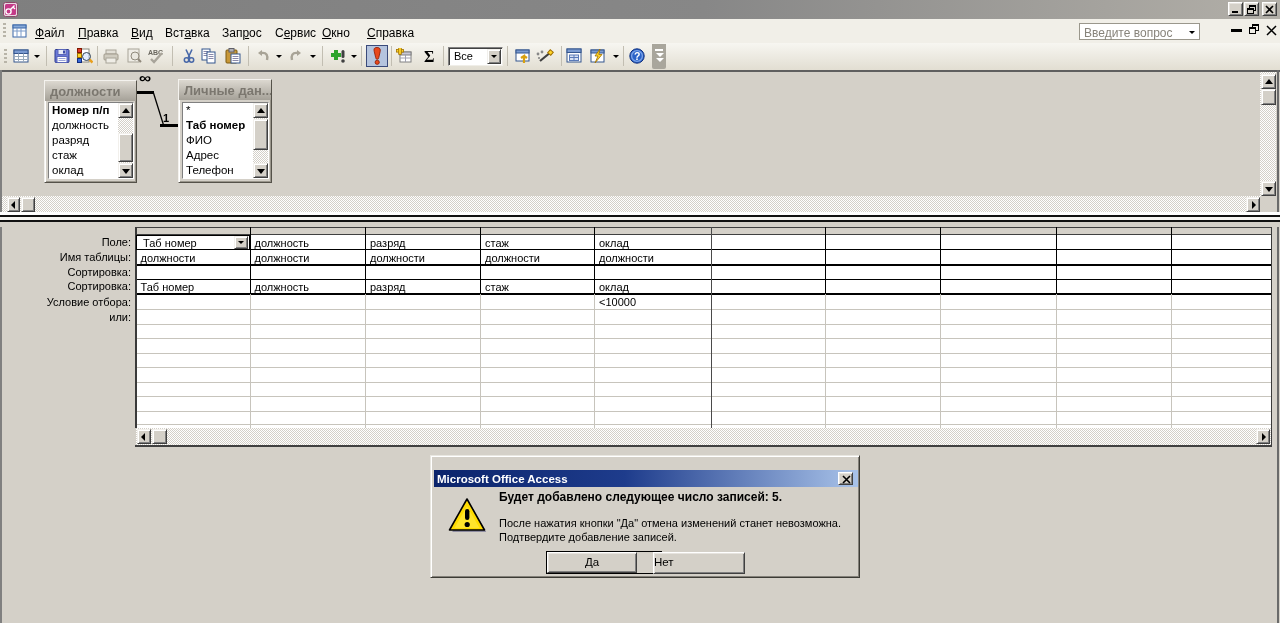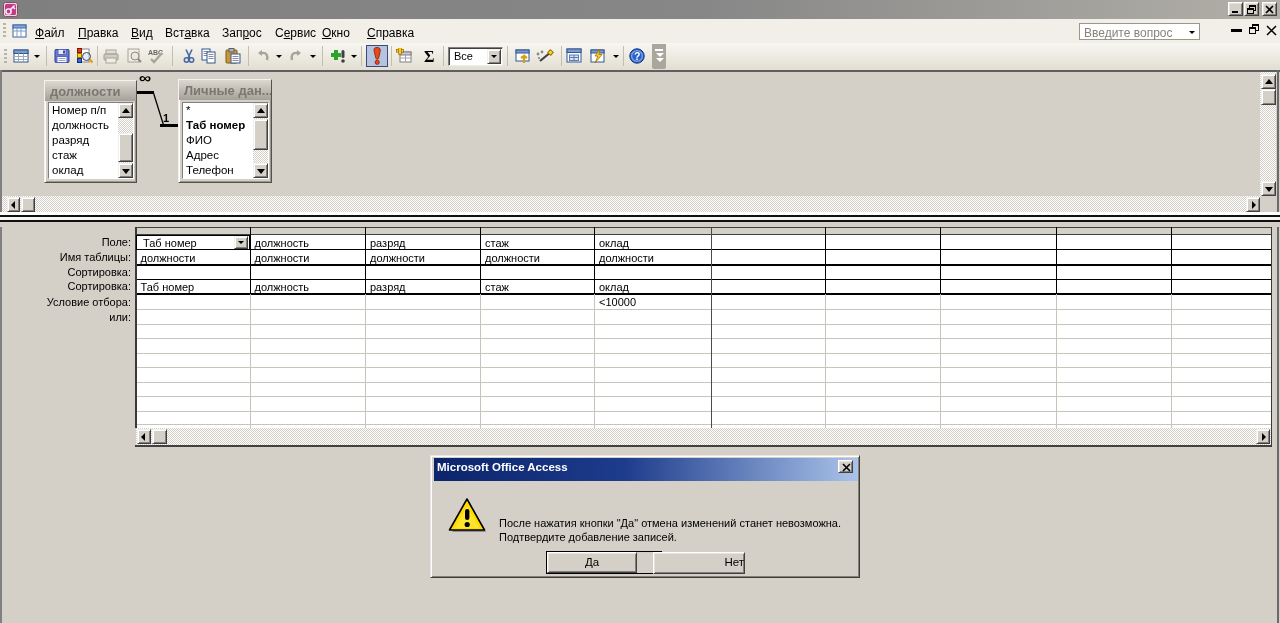--- a/index.html
+++ b/index.html
@@ -220,21 +220,21 @@
 <svg class="ab" style="left:150px;top:92px" width="18" height="36">
     <line x1="3.5" y1="1" x2="13.5" y2="33" stroke="#000" stroke-width="1.3"></line>
   </svg>
 <div class="ab" style="left:160px;top:124px;width:18px;height:3px;background:#000"></div>
 <div class="ab" style="left:139px;top:69px;font-size:17px;font-weight:bold;transform:scaleY(0.85)">∞</div>
 <div class="ab" style="left:163px;top:112px;font-size:11px;font-weight:bold">1</div>
 
 <div class="ab" style="left:44px;top:80px;width:93px;height:103px;background:#d4d0c8;border:1px solid;border-color:#f4f2ee #55524a #55524a #f4f2ee;box-shadow:inset 1px 1px 0 #fff,inset -1px -1px 0 #9a968c">
   <div class="fl-title">должности</div>
   <div class="ab" style="left:3px;top:21px;width:86px;height:77px;background:#fff;border:1px solid;border-color:#808080 #fff #fff #808080">
-    <div class="fld" style="font-weight:normal">Номер п/п</div>
+    <div class="fld" style="font-weight:bold">Номер п/п</div>
     <div class="fld">должность</div>
     <div class="fld">разряд</div>
     <div class="fld">стаж</div>
     <div class="fld">оклад</div>
     <div class="ab checker" style="right:0;top:0;width:15px;height:75px"></div>
     <div class="ab sbtn" style="right:0;top:0;width:15px;height:15px">
         <svg width="8" height="8">
           <path d="M4 1 L0 6 L8 6 Z" fill="#000"></path>
         </svg>
       </div>
@@ -374,38 +374,39 @@
   </div>
 <div class="ab sbtn" style="left:152px;top:429px;width:15px;height:15px"></div>
 <div class="ab sbtn" style="left:1256px;top:429px;width:14px;height:15px">
     <svg width="8" height="8">
       <path d="M3 0 L7 4 L3 8 Z" fill="#000"></path>
     </svg>
   </div>
 <div class="ab" style="left:135px;top:445px;width:1137px;height:2px;background:#404040"></div>
 
 <div class="ab" style="left:430px;top:455px;width:430px;height:123px;background:#d4d0c8;border:1px solid;border-color:#e9e7e1 #3c3b35 #3c3b35 #e9e7e1;box-shadow:inset 1px 1px 0 #fff,inset -1px -1px 0 #84817a">
-  <div class="ab" style="left:3px;top:2px;width:424px;height:23px;background:linear-gradient(to right,#0b246b,#1e3c8c 45%,#a9c3e9)">
+  <div class="ab" style="left:3px;top:14px;width:424px;height:17px;background:linear-gradient(to right,#0b246b,#1e3c8c 45%,#a9c3e9)">
     <div class="ab" style="left:3px;top:2.5px;font-size:11.5px;font-weight:bold;color:#fff;white-space:nowrap">Microsoft Office Access</div>
     <div class="ab raised" style="right:5px;top:1.5px;width:15px;height:13px">
         <svg class="ab" style="left:2.5px;top:2px" width="9" height="9">
           <path d="M1 1 L8 8 M8 1 L1 8" stroke="#000" stroke-width="1.6"></path>
         </svg>
       </div>
   </div>
 
   <svg class="ab" style="left:17px;top:41px" width="40" height="38">
     <path d="M19 3 L36 33 L2 33 Z" fill="#3a3a70" opacity="0.45" transform="translate(2.2,2)"></path>
     <path d="M19 2 L36.5 33 L1.5 33 Z" fill="#ffdb00" stroke="#000" stroke-width="1.6" stroke-linejoin="round"></path>
     <path d="M19 9 L31.5 31 L6.5 31 Z" fill="#ffe94a" opacity="0.6"></path>
     <rect x="17" y="12" width="4.4" height="11" rx="2.2" fill="#000"></rect>
     <circle cx="19.2" cy="27.5" r="2.6" fill="#000"></circle>
   </svg>
+  <div class="ab" style="left:68px;top:33.5px;font-size:12px;font-weight:bold;white-space:nowrap">Будет добавлено следующее число записей: 5.</div>
   <div class="ab" style="left:68px;top:61px;font-size:11px;white-space:nowrap">После нажатия кнопки "Да" отмена изменений станет невозможна.</div>
   <div class="ab" style="left:68px;top:75px;font-size:11px;white-space:nowrap">Подтвердите добавление записей.</div>
   <div class="ab" style="left:115px;top:95px;width:116px;height:23px;background:#d4d0c8;border:1px solid #000">
     <div class="ab" style="left:0;top:0;width:90px;height:21px;border:1px solid;border-color:#fff #404040 #404040 #fff;box-shadow:inset 1px 1px 0 #e6e3de,inset -1px -1px 0 #808080"></div>
     <div class="ab" style="left:0;top:4px;width:90px;text-align:center;font-size:11.5px">Да</div>
   </div>
   <div class="ab" style="left:222px;top:96px;width:92px;height:22px;background:#d4d0c8;border:1px solid;border-color:#fff #404040 #404040 #fff;box-shadow:inset 1px 1px 0 #e6e3de,inset -1px -1px 0 #808080">
-    <div class="ab" style="left:0;top:3px;width:90px;text-align:right;font-size:11.5px">Нет</div>
+    <div class="ab" style="left:0;top:3px;width:90px;text-align:left;font-size:11.5px">Нет</div>
   </div>
 </div>
 
 </body></html>

